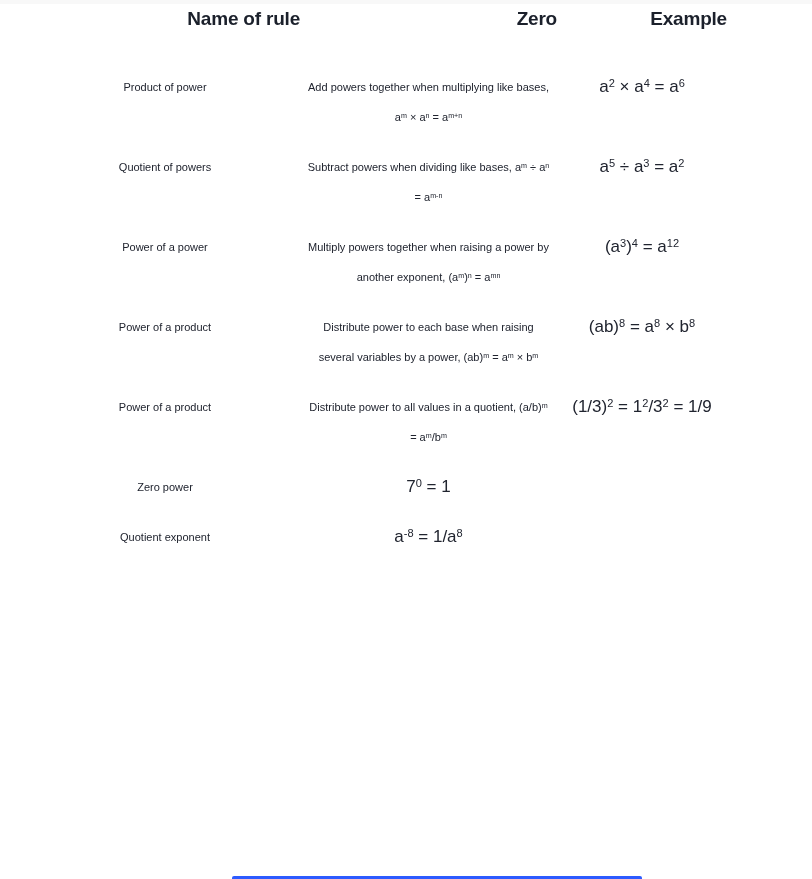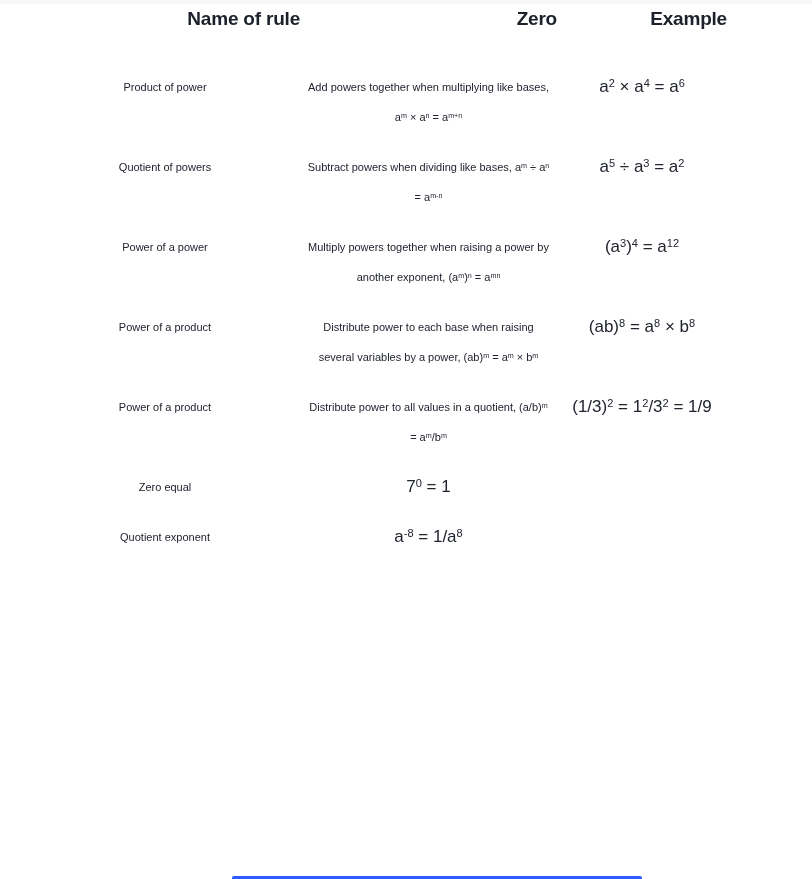--- a/index.html
+++ b/index.html
@@ -99,21 +99,21 @@
         <div class="cell name">Power of a product</div>
         <div class="cell rule">Distribute power to each base when raising several variables by a power, (ab)<sup>m</sup> = a<sup>m</sup> × b<sup>m</sup></div>
         <div class="cell example">(ab)<sup>8</sup> = a<sup>8</sup> × b<sup>8</sup></div>
       </div>
       <div class="grid-row row">
         <div class="cell name">Power of a product</div>
         <div class="cell rule">Distribute power to all values in a quotient, (a/b)<sup>m</sup> = a<sup>m</sup>/b<sup>m</sup></div>
         <div class="cell example">(1/3)<sup>2</sup> = 1<sup>2</sup>/3<sup>2</sup> = 1/9</div>
       </div>
       <div class="grid-row row">
-        <div class="cell name">Zero equal</div>
+        <div class="cell name">Zero power</div>
         <div class="cell example">7<sup>0</sup> = 1</div>
       </div>
       <div class="grid-row row">
         <div class="cell name">Quotient exponent</div>
         <div class="cell example">a<sup>-8</sup> = 1/a<sup>8</sup></div>
       </div>
     </div>
 
 </div>
 

